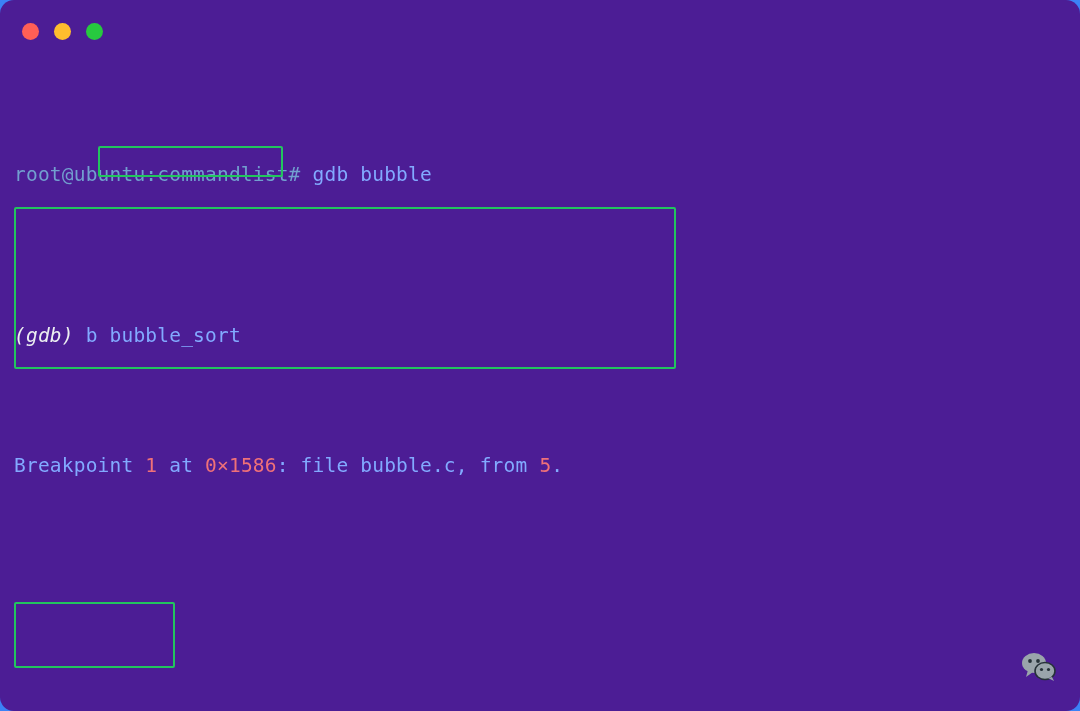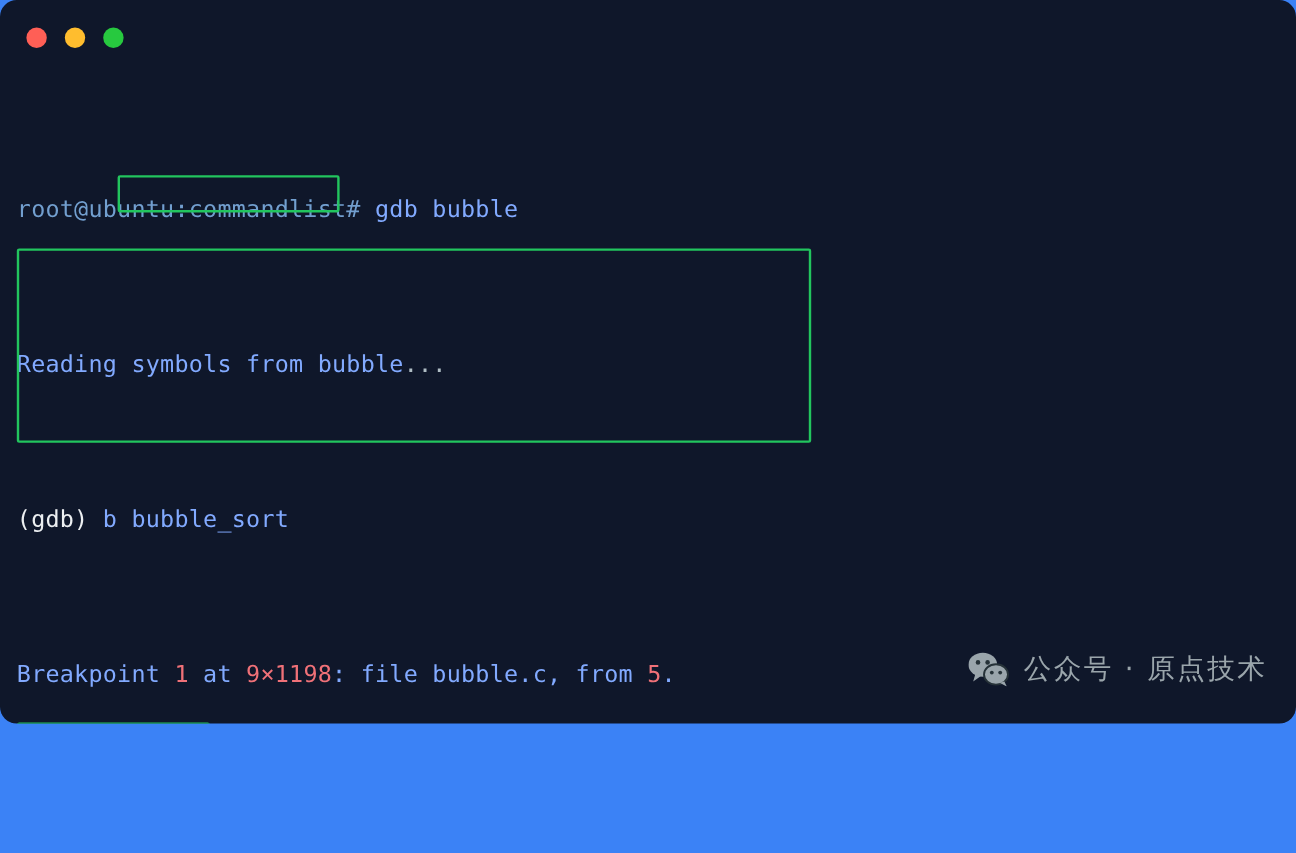--- a/index.html
+++ b/index.html
@@ -6,23 +6,23 @@
     margin: 0;
     padding: 0;
     background: #3b82f6;
     width: 1080px;
     height: 711px;
     overflow: hidden;
   }
   #window {
     position: relative;
     width: 1080px;
-    height: 603px;
+    height: 711px;
     box-sizing: border-box;
-    background: #0f172a;
+    background: #4c1d95;
     border-radius: 14px;
     overflow: hidden;
     font-family: "DejaVu Sans Mono", "Liberation Mono", monospace;
   }
   #titlebar {
     height: 62px;
     display: flex;
     align-items: center;
     padding-left: 22px;
     gap: 15px;
@@ -45,21 +45,21 @@
     line-height: 32.3px;
     letter-spacing: 0.2px;
     white-space: pre;
     color: #82aaff;
   }
   .line { height: 32.3px; }
 
   
   .c-blue    { color: #82aaff; }
   .c-blue2   { color: #729fcf; }
-  .c-white   { color: #eceff1; }
+  .c-white   { color: #eceff1; font-style: italic; }
   .c-dim     { color: #b0bec5; }
   .c-red     { color: #f07178; }
 
   
   .box {
     position: absolute;
     border: 2.5px solid #22c55e;
     border-radius: 2px;
     box-sizing: border-box;
     pointer-events: none;
@@ -92,25 +92,24 @@
   <div id="titlebar">
     <span class="dot red"></span>
     <span class="dot yellow"></span>
     <span class="dot green"></span>
   </div>
 
   <div id="term">
 
     <div class="line"><span class="c-blue2">root@ubuntu:commandlist#</span><span class="c-blue"> </span><span class="c-blue">gdb bubble</span></div>
 
-    <div class="line"><span class="c-blue">Reading symbols from bubble</span><span class="c-dim">...</span></div>
 
     <div class="line"><span class="c-white">(gdb)</span><span> </span><span class="c-blue">b bubble_sort</span></div>
 
-    <div class="line"><span class="c-blue">Breakpoint </span><span class="c-red">1</span><span class="c-blue"> at </span><span class="c-red">9×1198</span><span class="c-blue">: file bubble.c, from </span><span class="c-red">5</span><span class="c-blue">.</span></div>
+    <div class="line"><span class="c-blue">Breakpoint </span><span class="c-red">1</span><span class="c-blue"> at </span><span class="c-red">0×1586</span><span class="c-blue">: file bubble.c, from </span><span class="c-red">5</span><span class="c-blue">.</span></div>
 
 
     
 
     
 
     
 
     
 
@@ -146,16 +145,15 @@
         <ellipse cx="12" cy="11" rx="12" ry="10" fill="#9aa5ab"></ellipse>
         <polygon points="6,18 4,25 11,20" fill="#9aa5ab"></polygon>
         <circle cx="8" cy="9" r="1.9" fill="#263238"></circle>
         <circle cx="16" cy="9" r="1.9" fill="#263238"></circle>
         <ellipse cx="23" cy="19" rx="10" ry="8.5" fill="#9aa5ab" stroke="#263238" stroke-width="1.6"></ellipse>
         <polygon points="30,25 32,29 26,26" fill="#9aa5ab"></polygon>
         <circle cx="19.5" cy="17.5" r="1.6" fill="#263238"></circle>
         <circle cx="26.5" cy="17.5" r="1.6" fill="#263238"></circle>
       </svg>
     </span>
-    <span class="wm-text">公众号 · 原点技术</span>
   </div>
 
 </div>
 
 </body></html>

